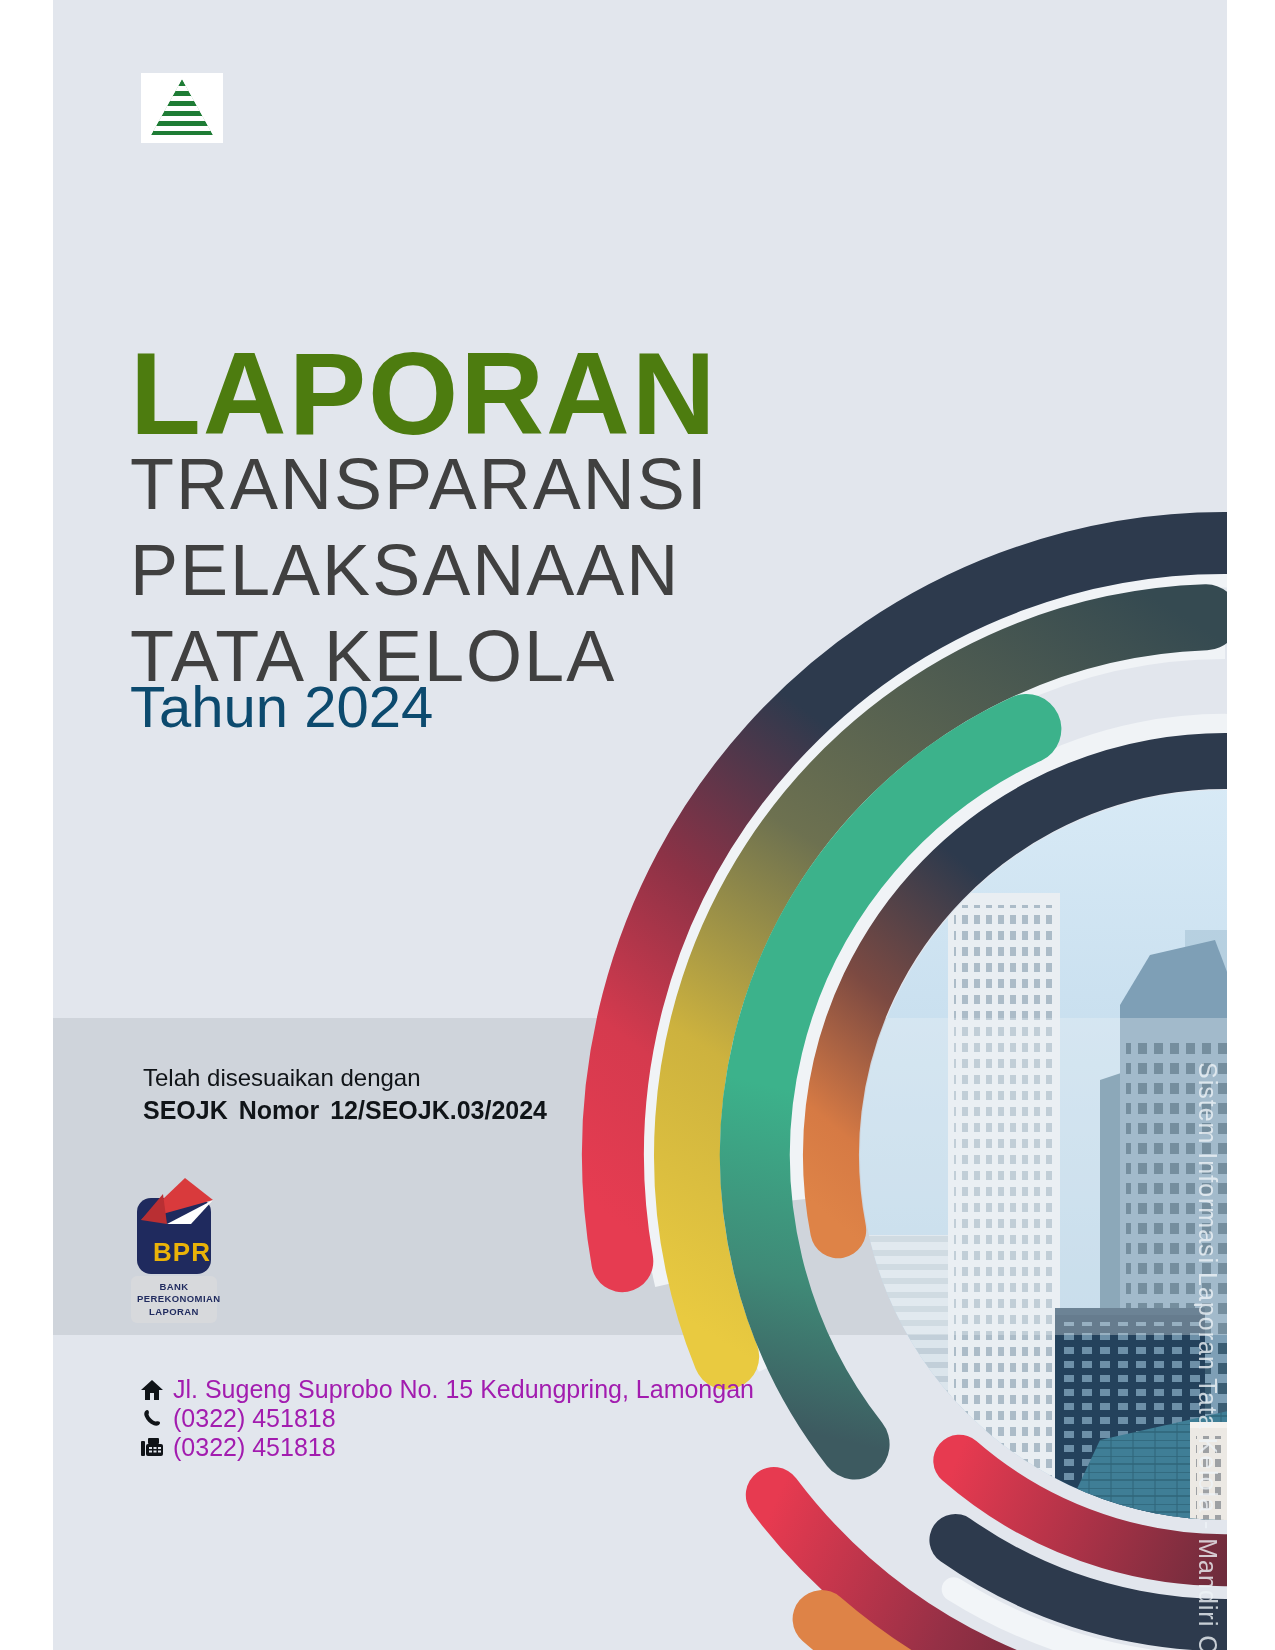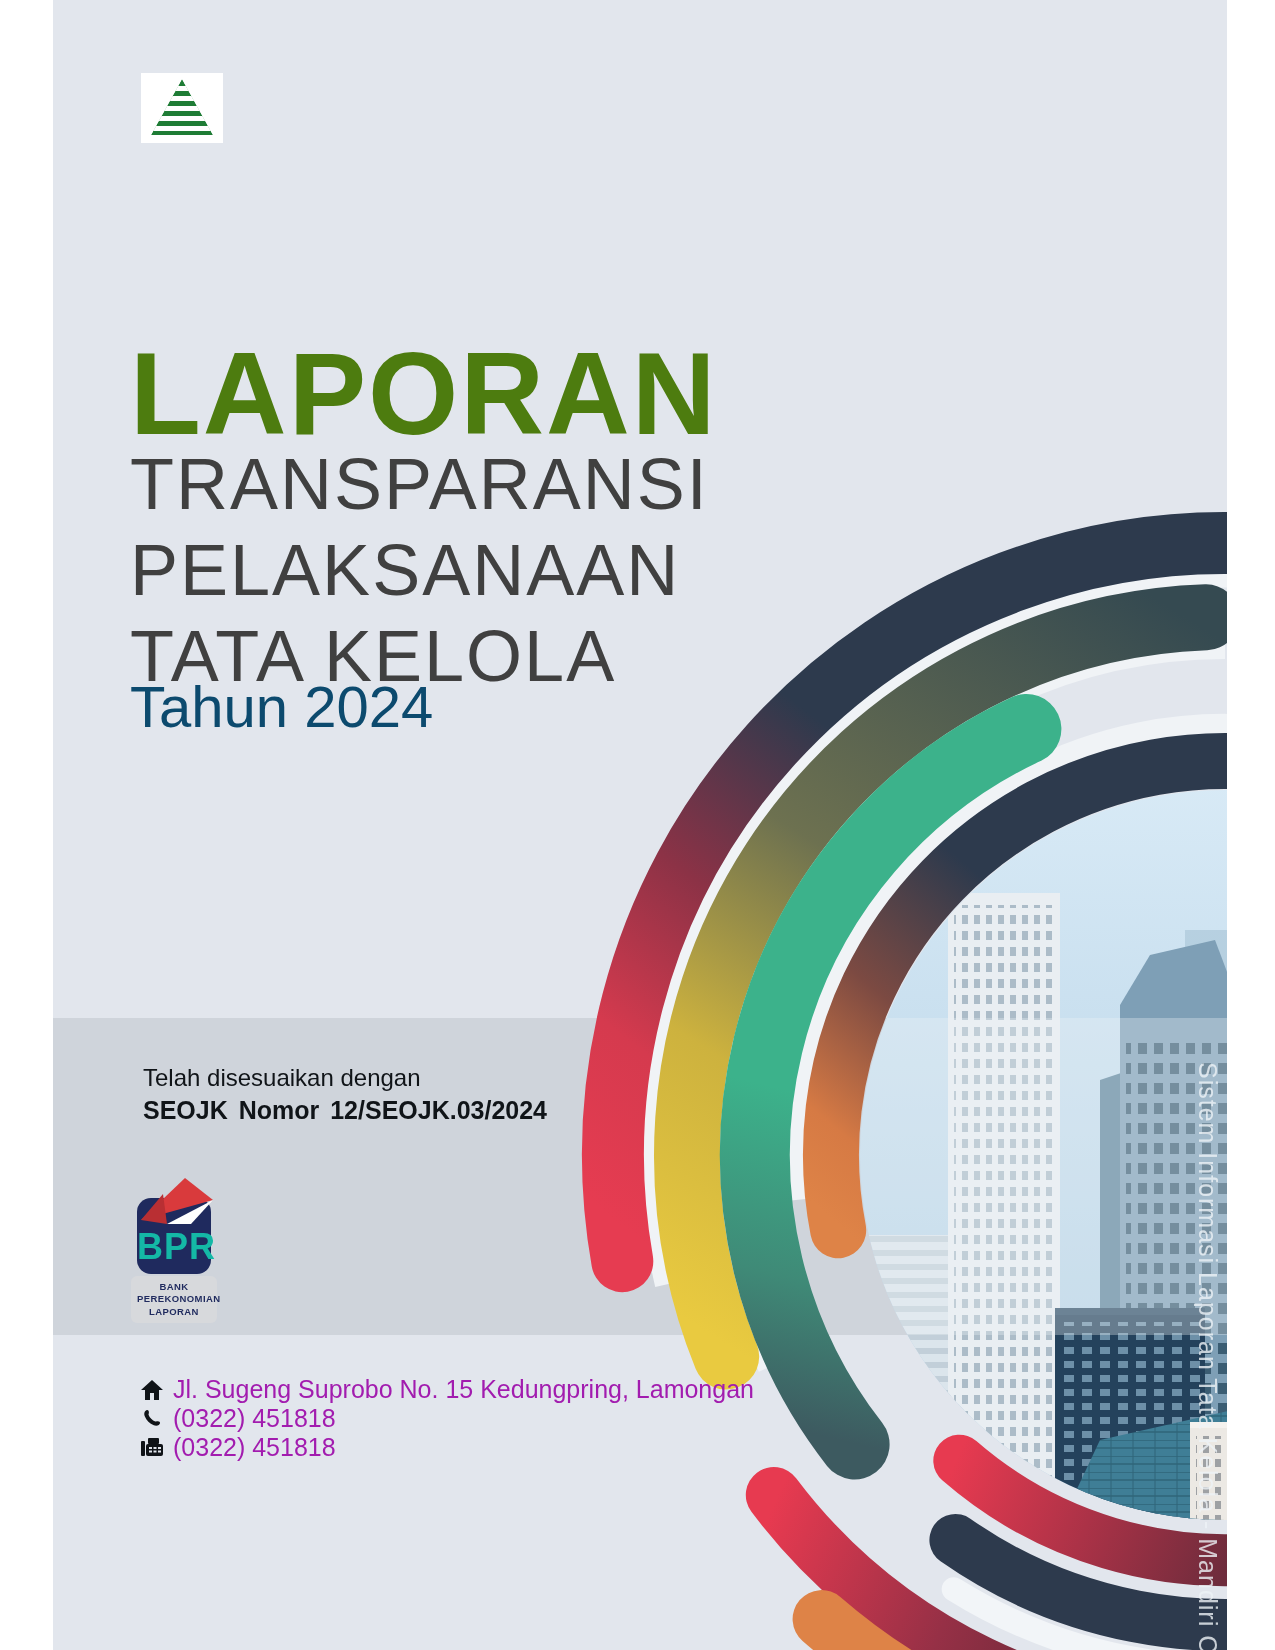--- a/index.html
+++ b/index.html
@@ -25,22 +25,22 @@
   
   .compliance{position:absolute;left:82px;top:1064px;color:#101418;margin-left:8px;}
   .comp-1{font-size:24px;}
   .comp-2{font-size:25px;font-weight:bold;word-spacing:4px;margin-top:4px;}
 
   
   .bpr{position:absolute;left:78px;top:1198px;width:88px;}
   .bpr-square{position:relative;margin-left:6px;width:74px;height:76px;background:#1f2a5e;
               border-radius:14px;}
   .bpr-arrow{position:absolute;left:-4px;top:-22px;}
-  .bpr-acronym{position:absolute;left:0;bottom:6px;width:100%;text-align:left;
-               color:#14b8a6;font-size:36px;font-weight:bold;letter-spacing:1px;}
+  .bpr-acronym{position:absolute;left:0;bottom:6px;width:100%;text-align:right;
+               color:#eab308;font-size:26px;font-weight:bold;letter-spacing:1px;}
   .bpr-label{margin-top:2px;width:74px;background:#d7d9dc;border-radius:6px;padding:5px 6px;text-align:center;}
   .bpr-label div{color:#1f2a5e;font-size:9.5px;font-weight:bold;letter-spacing:.4px;line-height:1.3;}
 
   
   .contact{position:absolute;left:86px;top:1376px;color:#a21caf;font-size:25px;}
   .c-row{display:flex;align-items:center;margin-bottom:2px;line-height:27px;}
   .c-ico{width:26px;height:24px;margin-right:8px;display:flex;align-items:center;justify-content:center;}
 </style>
 </head>
 <body>

